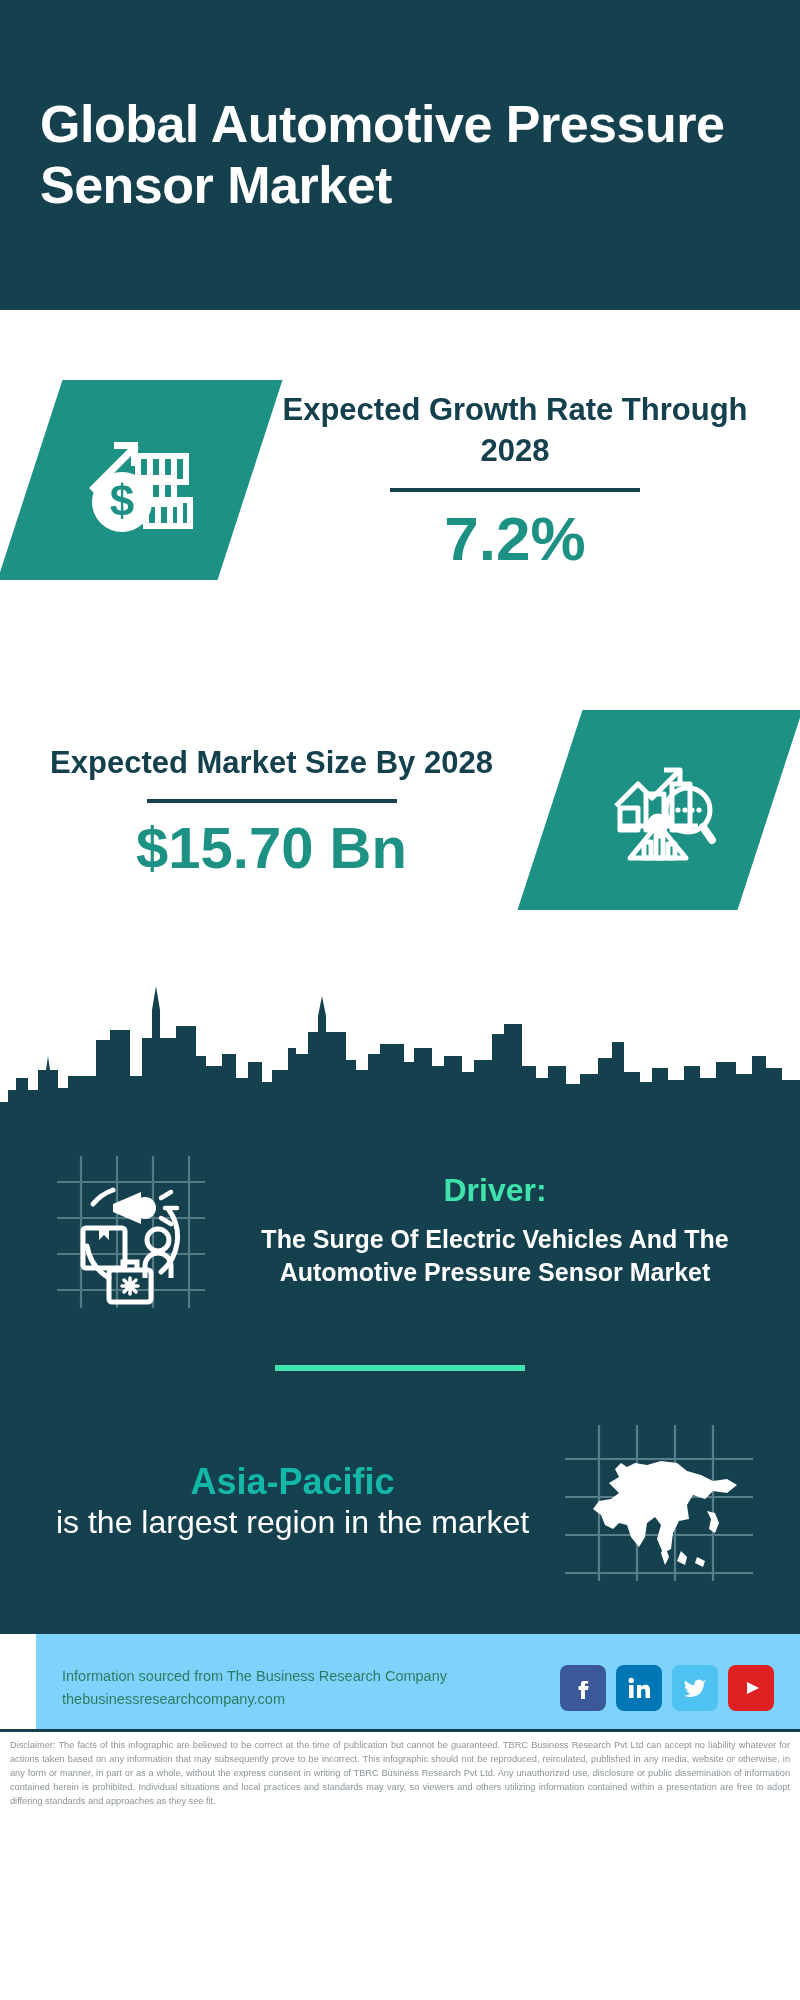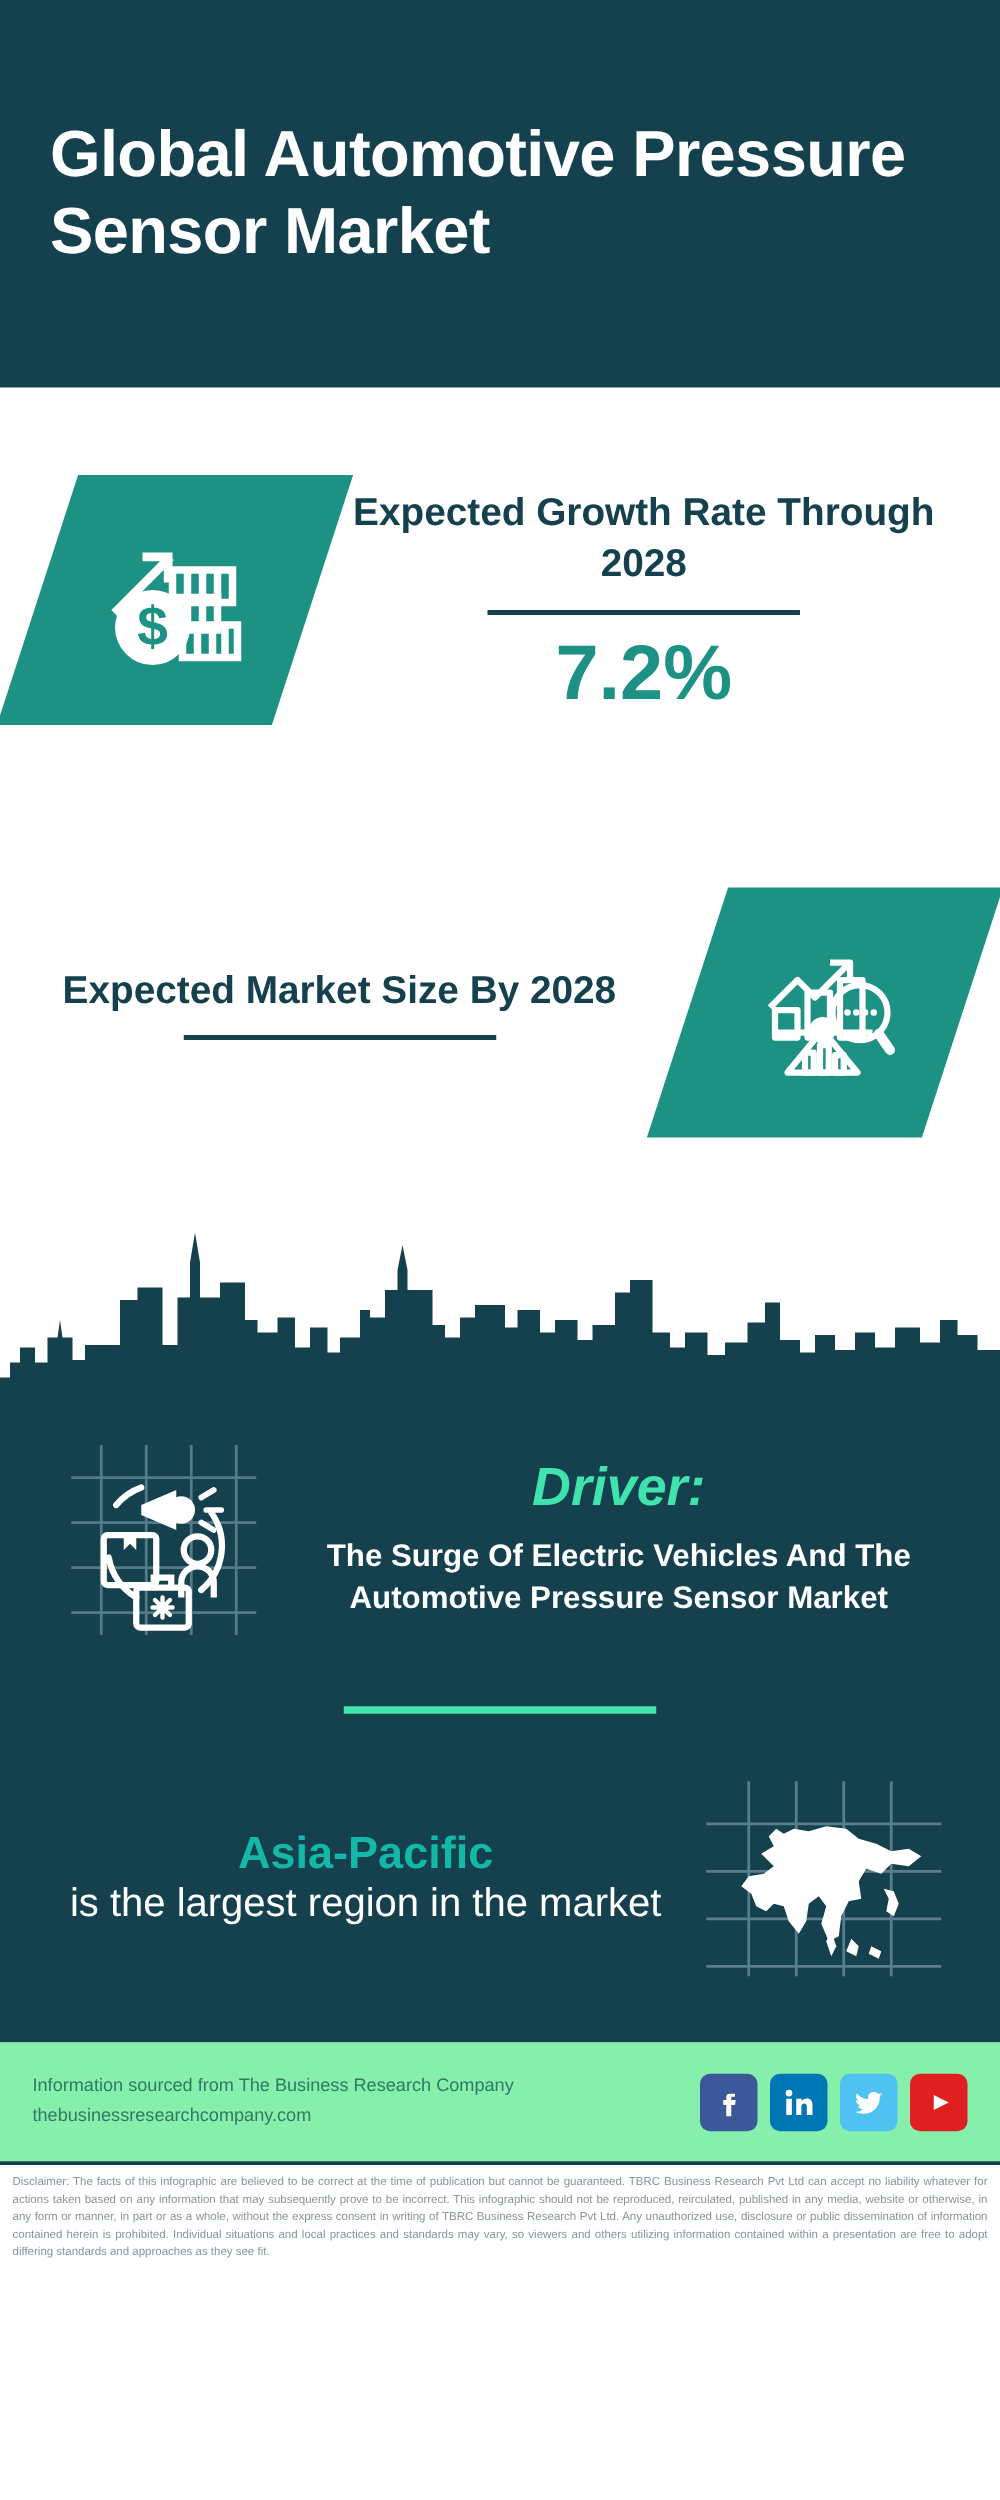--- a/index.html
+++ b/index.html
@@ -47,35 +47,35 @@
   
   .skyline-wrap { position:relative; width:100%; height:150px; line-height:0; }
   .skyline-wrap svg { display:block; width:100%; height:150px; }
 
   
   .dark { background:#15414f; width:100%; padding-bottom:10px; }
 
   .driver-row { display:flex; align-items:center; padding:28px 34px 0 34px; }
   .driver-icon-box { flex:0 0 190px; display:flex; align-items:center; justify-content:center; }
   .driver-text { flex:1; text-align:center; padding:0 6px; }
-  .driver-head { color:#3fe3ab; font-size:43px; font-weight:bold; margin-bottom:14px;font-style:italic; }
+  .driver-head { color:#3fe3ab; font-size:32px; font-weight:bold; margin-bottom:14px; }
   .driver-body { color:#ffffff; font-size:25px; font-weight:bold; line-height:1.32; }
 
   .mint-divider { width:250px; height:6px; background:#3fe3ab; margin:52px auto 48px auto; }
 
   .region-row { display:flex; align-items:center; padding:0 34px 40px 34px; }
   .region-text { flex:1; text-align:center; }
   .region-name { color:#14b8a6; font-size:36px; font-weight:bold; line-height:1.2; }
   .region-sub { color:#ffffff; font-size:32px; font-weight:normal; line-height:1.24; }
   .region-icon-box { flex:0 0 215px; display:flex; align-items:center; justify-content:center; }
 
   
   .footer {
-    background:#86efac; display:flex; align-items:center;
-    padding:18px 26px; height:95px;
+    background:#7dd3fc; display:flex; align-items:flex-end;
+    padding:18px 26px; height:95px;margin-left:36px;
   }
   .footer-text { flex:1; }
   .footer-line { color:#2f7a63; font-size:14.5px; line-height:1.6; }
   .socials { display:flex; gap:10px; align-items:center; }
   .social {
     width:46px; height:46px; border-radius:8px;
     display:flex; align-items:center; justify-content:center;
     color:#fff;
   }
   .social svg { display:block; }
@@ -121,20 +121,21 @@
       <div class="stat-label">Expected Growth Rate Through 2028</div>
       <div class="rule"></div>
       <div class="stat-value">7.2%</div>
     </div>
   </div>
 
   <div class="stat2">
     <div class="stat2-text">
       <div class="stat-label">Expected Market Size By 2028</div>
       <div class="rule left"></div>
+      <div class="stat-value big">$15.70 Bn</div>
     </div>
     <div class="para-tile">
       <div class="para-inner">
         <svg width="120" height="120" viewBox="0 0 120 120">
           <g fill="none" stroke="#ffffff" stroke-width="5" stroke-linejoin="round">
             <path d="M16 56 L38 34 L52 48 L78 22"></path>
             <polyline points="64,20 80,20 80,36"></polyline>
             <rect x="20" y="58" width="18" height="22"></rect>
             <rect x="46" y="44" width="18" height="36"></rect>
             <rect x="72" y="34" width="18" height="46"></rect>

